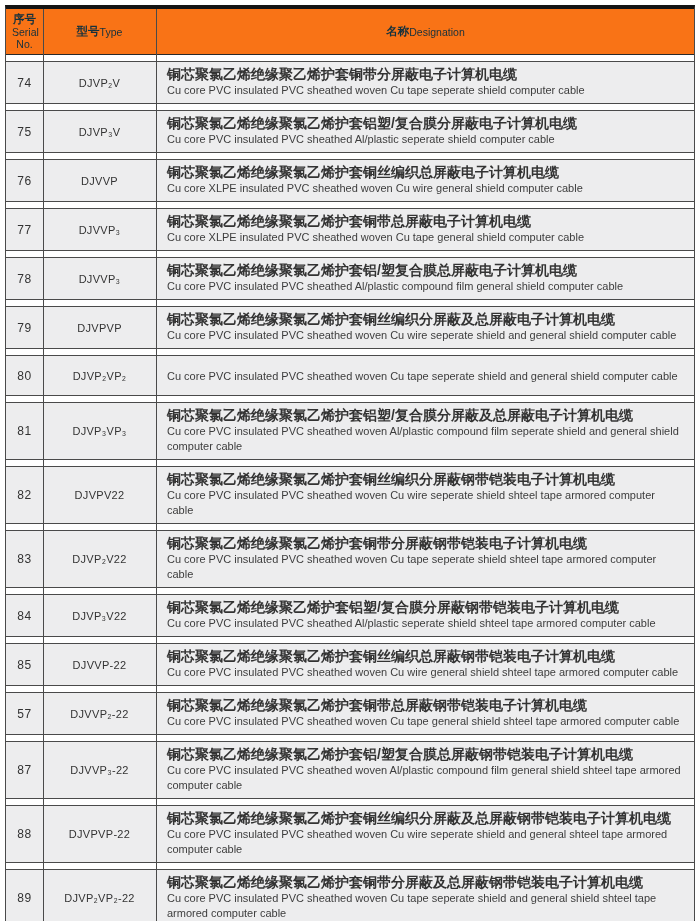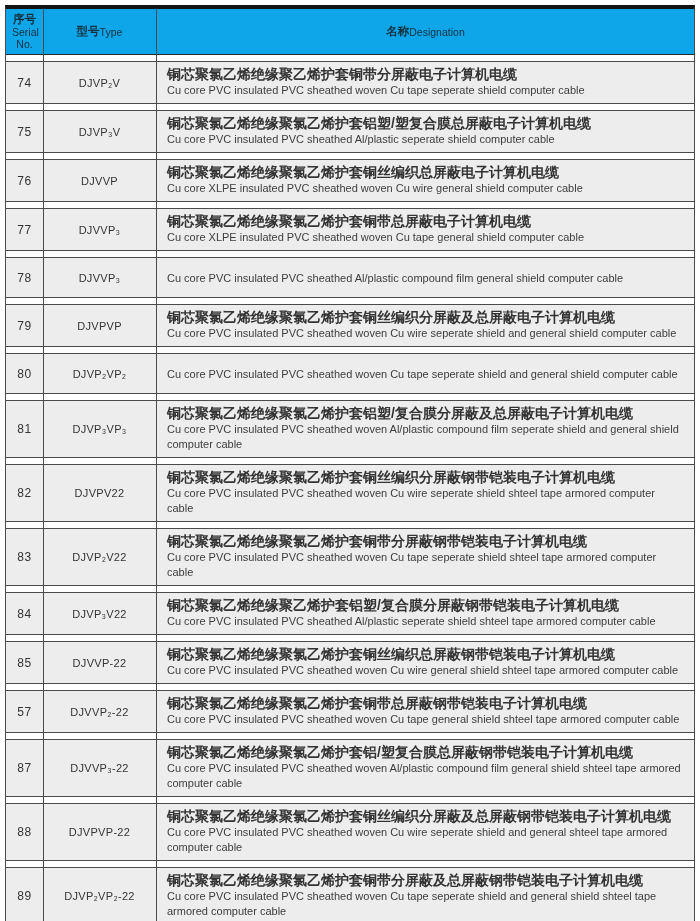--- a/index.html
+++ b/index.html
@@ -31,21 +31,21 @@
     align-items: center;
     background: #ededee;
     border-bottom: 1px solid #4a4a4a;
     margin-bottom: 6px;
     min-height: 41px;
   }
   .row:last-child { margin-bottom: 0; border-bottom: none; }
   .rows .row { border-top: 1px solid #4a4a4a; }
 
   .header {
-    background: #0ea5e9;
+    background: #f97316;
     border-bottom: 1px solid #2a2a2a;
     min-height: 46px;
     margin-bottom: 6px;
   }
 
   .cell { padding: 4px 6px; }
   .c1 { width: 37px; text-align: center; flex: none; }
   .c2 { width: 113px; text-align: center; flex: none; }
   .c3 { flex: 1; padding: 5px 10px 5px 11px; }
 
@@ -94,21 +94,21 @@
           <div class="cell c3">
             <div class="cn">铜芯聚氯乙烯绝缘聚乙烯护套铜带分屏蔽电子计算机电缆</div>
             <div class="en">Cu core PVC insulated PVC sheathed woven Cu tape seperate shield computer cable</div>
           </div>
         </div>
 
         <div class="row">
           <div class="cell c1 serial">75</div>
           <div class="cell c2 type">DJVP₃V</div>
           <div class="cell c3">
-            <div class="cn">铜芯聚氯乙烯绝缘聚氯乙烯护套铝塑/塑复合膜总屏蔽电子计算机电缆</div>
+            <div class="cn">铜芯聚氯乙烯绝缘聚氯乙烯护套铝塑/复合膜分屏蔽电子计算机电缆</div>
             <div class="en">Cu core PVC insulated PVC sheathed Al/plastic seperate shield computer cable</div>
           </div>
         </div>
 
         <div class="row">
           <div class="cell c1 serial">76</div>
           <div class="cell c2 type">DJVVP</div>
           <div class="cell c3">
             <div class="cn">铜芯聚氯乙烯绝缘聚氯乙烯护套铜丝编织总屏蔽电子计算机电缆</div>
             <div class="en">Cu core XLPE insulated PVC sheathed woven Cu wire general shield computer cable</div>
@@ -121,20 +121,21 @@
           <div class="cell c3">
             <div class="cn">铜芯聚氯乙烯绝缘聚氯乙烯护套铜带总屏蔽电子计算机电缆</div>
             <div class="en">Cu core XLPE insulated PVC sheathed woven Cu tape general shield computer cable</div>
           </div>
         </div>
 
         <div class="row">
           <div class="cell c1 serial">78</div>
           <div class="cell c2 type">DJVVP₃</div>
           <div class="cell c3">
+            <div class="cn">铜芯聚氯乙烯绝缘聚氯乙烯护套铝/塑复合膜总屏蔽电子计算机电缆</div>
             <div class="en">Cu core PVC insulated PVC sheathed Al/plastic compound film general shield computer cable</div>
           </div>
         </div>
 
         <div class="row">
           <div class="cell c1 serial">79</div>
           <div class="cell c2 type">DJVPVP</div>
           <div class="cell c3">
             <div class="cn">铜芯聚氯乙烯绝缘聚氯乙烯护套铜丝编织分屏蔽及总屏蔽电子计算机电缆</div>
             <div class="en">Cu core PVC insulated PVC sheathed woven Cu wire seperate shield and general shield computer cable</div>

